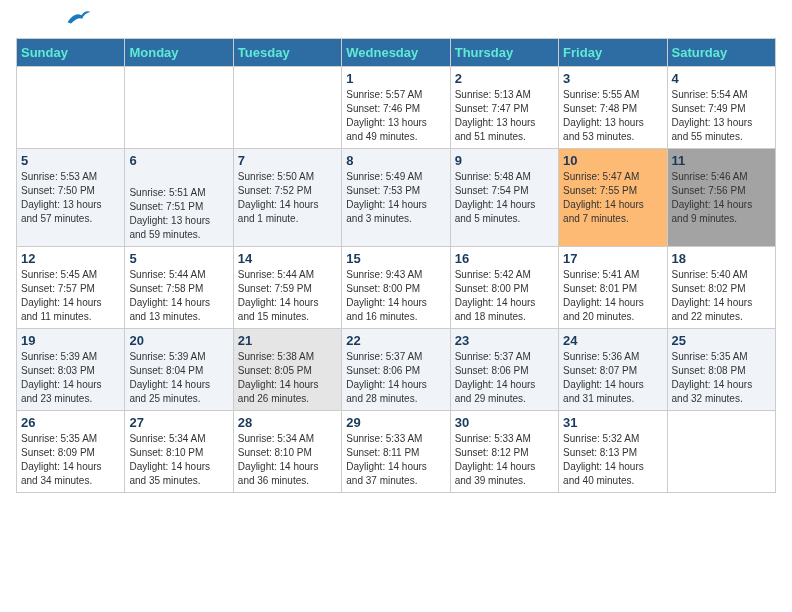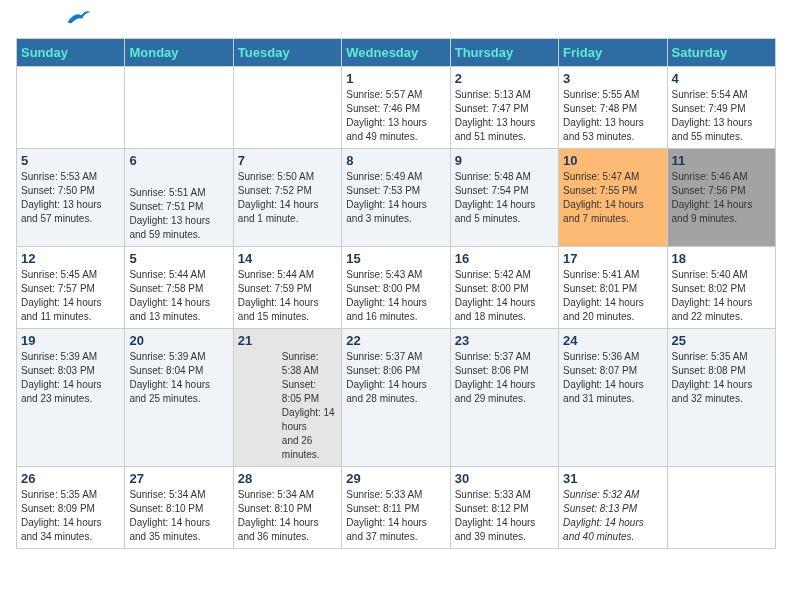--- a/index.html
+++ b/index.html
@@ -223,21 +223,21 @@
         </td>
         <td>
           <div class="day-number">14</div>
           <div class="day-info" style="white-space: pre-line;">Sunrise: 5:44 AM
 Sunset: 7:59 PM
 Daylight: 14 hours
 and 15 minutes.</div>
         </td>
         <td>
           <div class="day-number">15</div>
-          <div class="day-info" style="white-space: pre-line;">Sunrise: 5:43 AM
+          <div class="day-info" style="white-space: pre-line;">Sunrise: 9:43 AM
 Sunset: 8:00 PM
 Daylight: 14 hours
 and 16 minutes.</div>
         </td>
         <td>
           <div class="day-number">16</div>
           <div class="day-info" style="white-space: pre-line;">Sunrise: 5:42 AM
 Sunset: 8:00 PM
 Daylight: 14 hours
 and 18 minutes.</div>
@@ -267,21 +267,21 @@
         </td>
         <td style="background: rgb(240, 244, 248);">
           <div class="day-number">20</div>
           <div class="day-info" style="white-space: pre-line;">Sunrise: 5:39 AM
 Sunset: 8:04 PM
 Daylight: 14 hours
 and 25 minutes.</div>
         </td>
         <td style="background: #e5e5e5;">
           <div class="day-number">21</div>
-          <div class="day-info" style="white-space: pre-line; margin-left: 44px;">Sunrise: 5:38 AM
+          <div class="day-info" style="white-space: pre-line;">Sunrise: 5:38 AM
 Sunset: 8:05 PM
 Daylight: 14 hours
 and 26 minutes.</div>
         </td>
         <td style="background: rgb(240, 244, 248);">
           <div class="day-number">22</div>
           <div class="day-info" style="white-space: pre-line;">Sunrise: 5:37 AM
 Sunset: 8:06 PM
 Daylight: 14 hours
 and 28 minutes.</div>
@@ -339,21 +339,21 @@
         </td>
         <td>
           <div class="day-number">30</div>
           <div class="day-info" style="white-space: pre-line;">Sunrise: 5:33 AM
 Sunset: 8:12 PM
 Daylight: 14 hours
 and 39 minutes.</div>
         </td>
         <td>
           <div class="day-number">31</div>
-          <div class="day-info" style="white-space: pre-line; font-style: italic;">Sunrise: 5:32 AM
+          <div class="day-info" style="white-space: pre-line;">Sunrise: 5:32 AM
 Sunset: 8:13 PM
 Daylight: 14 hours
 and 40 minutes.</div>
         </td>
         <td class="empty-cell"></td>
       </tr>
     </tbody>
 </table>
 
 </body></html>

